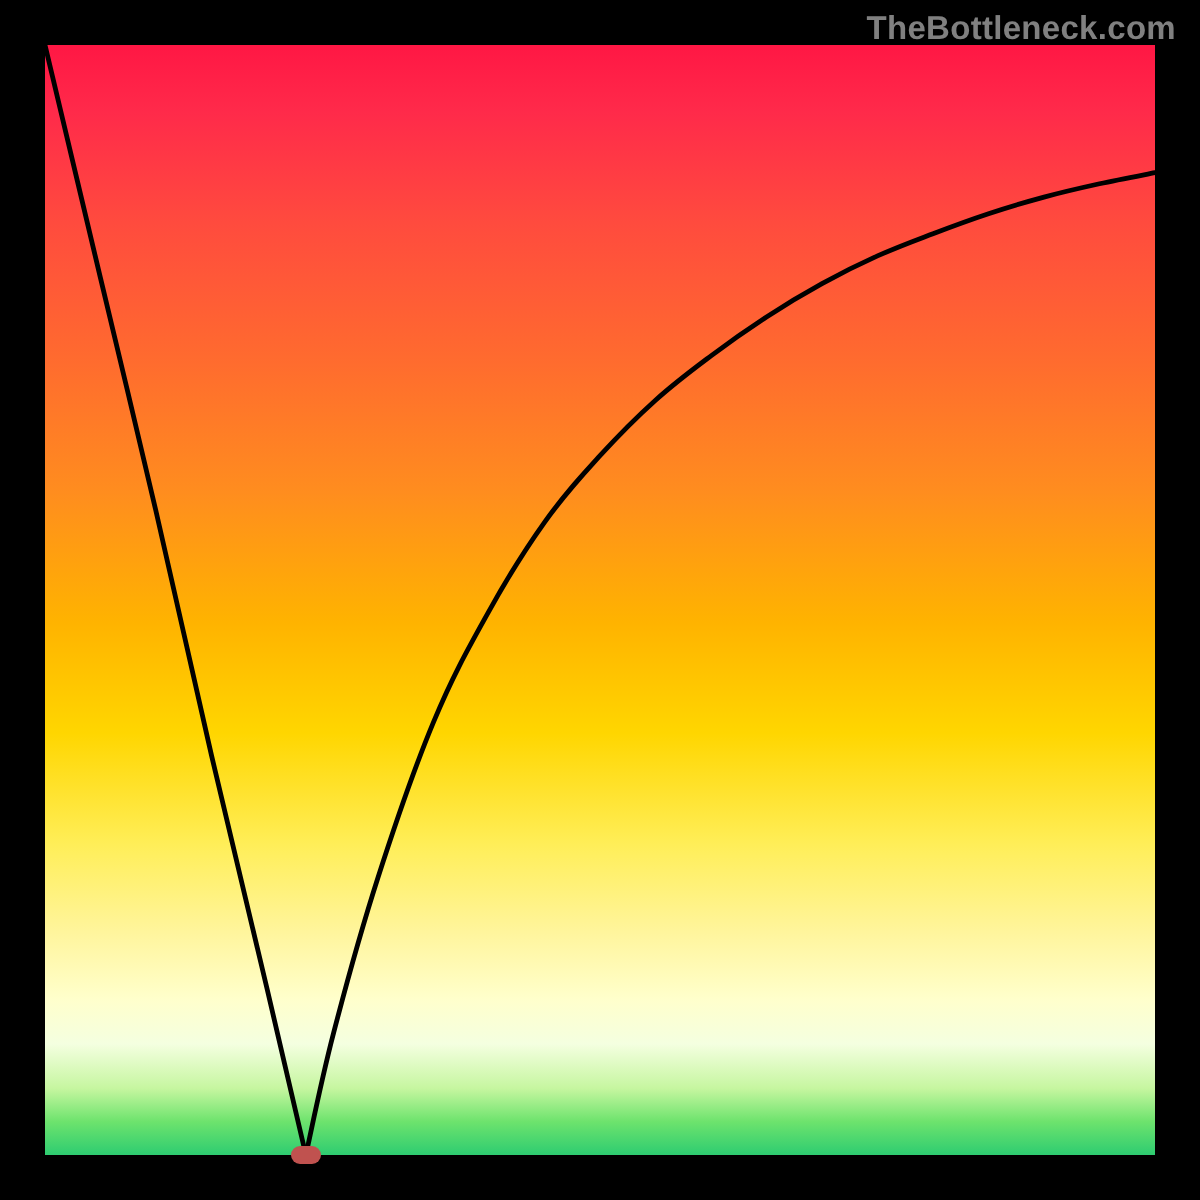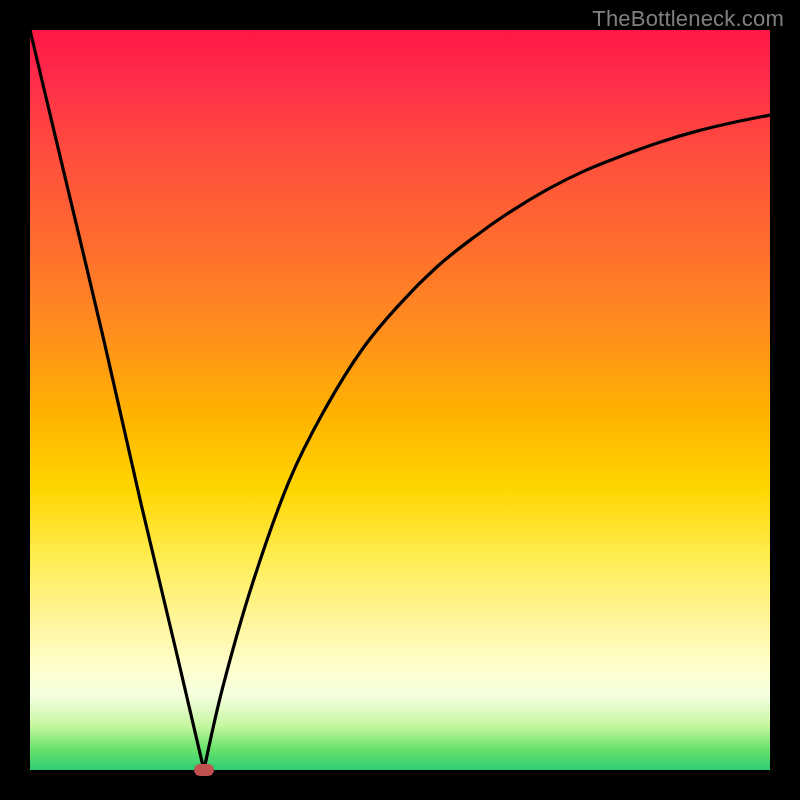--- a/index.html
+++ b/index.html
@@ -60,21 +60,21 @@
     background: #c0524f;
     transform: translate(-50%, -50%);
   }
   .watermark {
     position: absolute;
     top: 6px;
     right: 16px;
     color: #808080;
     font-size: 22px;
     letter-spacing: 0.2px;
-    font-weight: 400;
+    font-weight: 700;
   }
 </style>
 </head>
 <body>
 
 <div class="frame">
 
   <div class="plot-area">
 
     <svg class="curve" viewBox="0 0 740 740" preserveAspectRatio="none">

